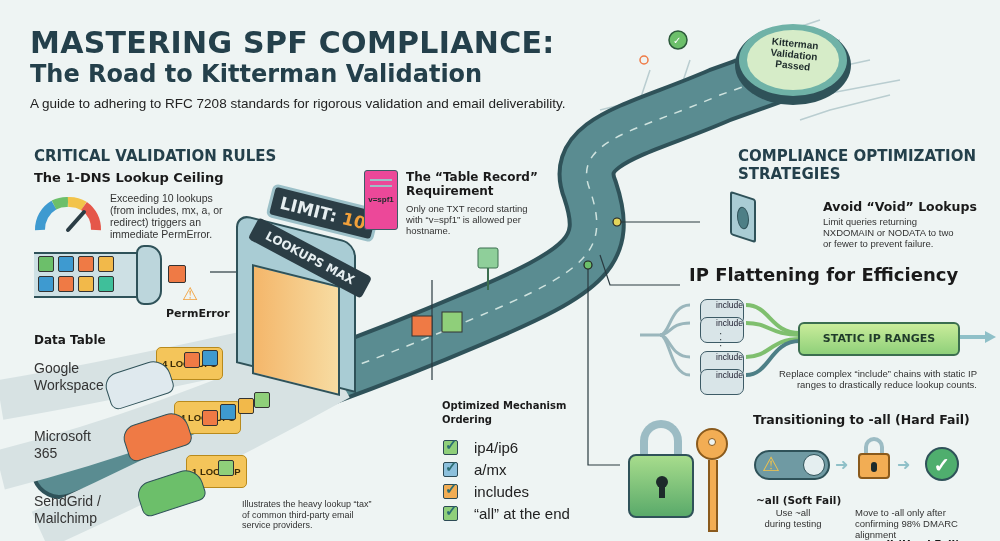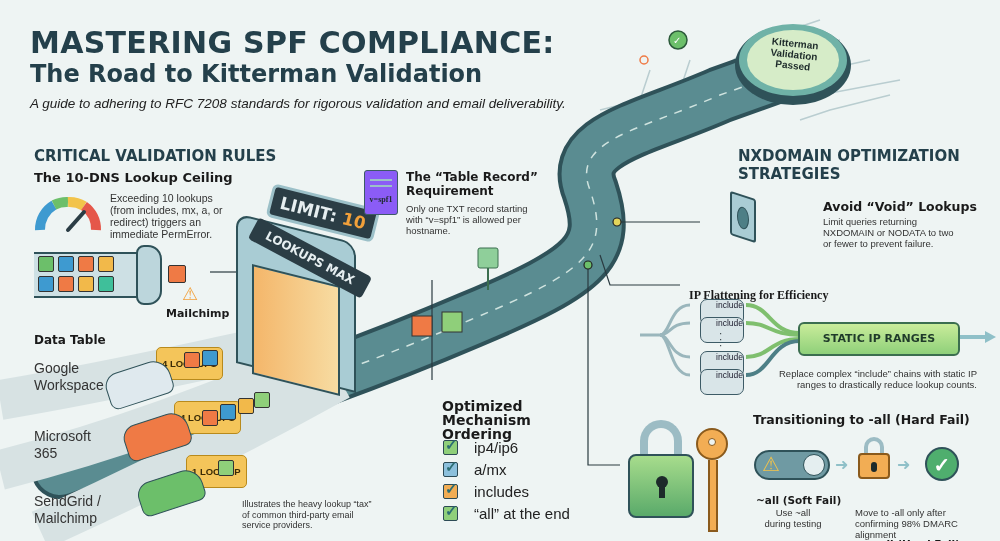--- a/index.html
+++ b/index.html
@@ -6,21 +6,21 @@
   html, body { width: 1000px; height: 541px; overflow: hidden; }
   body {
     background: #eef4f3;
     font-family: "Liberation Sans", sans-serif;
     color: #1f2a30;
     position: relative;
   }
   .abs { position: absolute; }
   .title1 { left: 30px; top: 25px; font-family: "DejaVu Sans", sans-serif; font-weight: bold; font-size: 30px; color: #24404b; letter-spacing: 0.3px; }
   .title2 { left: 30px; top: 60px; font-family: "DejaVu Sans", sans-serif; font-weight: bold; font-size: 24px; color: #24404b; }
-  .subtitle { left: 30px; top: 96px; font-size: 13.5px; color: #222; font-style: italic; }
+  .subtitle { left: 30px; top: 96px; font-size: 13.5px; color: #222; }
   .section-h { font-family: "DejaVu Sans", sans-serif; font-weight: bold; color: #24404b; }
   .sub-h { font-family: "DejaVu Sans", sans-serif; font-weight: bold; color: #1a1a1a; }
   .body-t { font-size: 10.5px; color: #333; line-height: 12px; }
   .rowlabel { font-size: 14px; color: #333; line-height: 17px; }
   .badge {
     background: #f4c55a; border: 1.5px solid #b88a1c; border-radius: 5px;
     font-size: 9.5px; font-weight: bold; color: #3a2a05; padding: 10px 5px; margin-left: 32px;
   }
   .cube { position: absolute; width: 16px; height: 16px; border: 1px solid #333; border-radius: 2px; }
   .include-pill {
@@ -79,21 +79,21 @@
   <rect x="442" y="312" width="20" height="20" fill="#8fcf7a" stroke="#333"></rect>
 </svg>
 
 <div class="abs title1">MASTERING SPF COMPLIANCE:</div>
 <div class="abs title2">The Road to Kitterman Validation</div>
 <div class="abs subtitle">A guide to adhering to RFC 7208 standards for rigorous validation and email deliverability.</div>
 
 <div class="abs" style="left:758px;top:38px;width:72px;text-align:center;font-size:10px;line-height:11px;color:#1d2a2a;font-weight:bold;transform:rotate(6deg);">Kitterman Validation Passed</div>
 
 <div class="abs section-h" style="left:34px;top:147px;font-size:15px;">CRITICAL VALIDATION RULES</div>
-<div class="abs sub-h" style="left:34px;top:170px;font-size:13px;">The 10-DNS Lookup Ceiling</div>
+<div class="abs sub-h" style="left:34px;top:170px;font-size:13px;">The 1-DNS Lookup Ceiling</div>
 
 <svg class="abs" style="left:34px;top:190px" width="68" height="44" viewBox="0 0 68 44">
   <path d="M6 40 A28 28 0 0 1 20 15" stroke="#3e9ad0" stroke-width="10" fill="none"></path>
   <path d="M20 15 A28 28 0 0 1 34 12" stroke="#6cbf6a" stroke-width="10" fill="none"></path>
   <path d="M34 12 A28 28 0 0 1 50 16" stroke="#f2c34a" stroke-width="10" fill="none"></path>
   <path d="M50 16 A28 28 0 0 1 62 40" stroke="#e5574a" stroke-width="10" fill="none"></path>
   <line x1="34" y1="40" x2="50" y2="22" stroke="#2b3d45" stroke-width="4" stroke-linecap="round"></line>
 </svg>
 <div class="abs body-t" style="left:110px;top:192px;width:120px;">Exceeding 10 lookups (from includes, mx, a, or redirect) triggers an immediate PermError.</div>
 
@@ -102,31 +102,31 @@
 <div class="cube" style="left:58px;top:256px;background:#3e9ad0"></div>
 <div class="cube" style="left:78px;top:256px;background:#ef7a45"></div>
 <div class="cube" style="left:98px;top:256px;background:#f2b94a"></div>
 <div class="cube" style="left:38px;top:276px;background:#3e9ad0"></div>
 <div class="cube" style="left:58px;top:276px;background:#ef7a45"></div>
 <div class="cube" style="left:78px;top:276px;background:#f2b94a"></div>
 <div class="cube" style="left:98px;top:276px;background:#3fbf9a"></div>
 <div class="abs" style="left:136px;top:245px;width:26px;height:60px;background:#bcd6dc;border:2px solid #2f5259;border-radius:8px 14px 14px 8px;"></div>
 <div class="cube" style="left:168px;top:265px;width:18px;height:18px;background:#ef7a45"></div>
 <div class="abs" style="left:182px;top:283px;font-size:18px;color:#f2a03a;">⚠</div>
-<div class="abs sub-h" style="left:166px;top:307px;font-size:11px;">Mailchimp</div>
+<div class="abs sub-h" style="left:166px;top:307px;font-size:11px;">PermError</div>
 
 <div class="abs" style="left:236px;top:228px;width:120px;height:150px;background:#a9ccd4;border:2px solid #2f5259;border-radius:14px 14px 0 0;transform:skewY(14deg);"></div>
 <div class="abs" style="left:252px;top:275px;width:88px;height:110px;background:linear-gradient(90deg,#f4b66a,#f7dca2);border:2px solid #2f5259;transform:skewY(14deg);"></div>
 <div class="abs" style="left:268px;top:196px;width:110px;height:34px;background:#2b3d45;border:3px solid #9cc0c8;border-radius:6px;transform:rotate(14deg);color:#e6eef0;font-weight:bold;font-size:17px;text-align:center;line-height:28px;font-family:'DejaVu Sans',sans-serif;">
   <span>LIMIT:</span>
   <span style="color:#f2a03a;">10</span>
 </div>
 <div class="abs" style="left:246px;top:246px;width:128px;height:24px;background:#2b3d45;border-radius:4px;transform:rotate(28deg);color:#e6eef0;font-weight:bold;font-size:12px;text-align:center;line-height:24px;font-family:'DejaVu Sans',sans-serif;">LOOKUPS MAX</div>
 
-<div class="abs" style="left:364px;top:170px;width:34px;height:45px;background:#8b5cf6;border:1.5px solid #3d5b66;border-radius:3px;font-family:Liberation Serif, serif;">
+<div class="abs" style="left:364px;top:170px;width:34px;height:60px;background:#ec4899;border:1.5px solid #3d5b66;border-radius:3px;">
   <div style="margin:8px 5px 0;height:2px;background:#9cc0c8;"></div>
   <div style="margin:4px 5px 0;height:2px;background:#9cc0c8;"></div>
   <div style="font-size:8px;font-weight:bold;text-align:center;margin-top:8px;color:#1d2a2a;">v=spf1</div>
 </div>
 <div class="abs sub-h" style="left:406px;top:170px;width:140px;font-size:12px;line-height:14px;">The “Table Record” Requirement</div>
 <div class="abs body-t" style="left:406px;top:203px;width:130px;font-size:9.5px;line-height:11px;">Only one TXT record starting with “v=spf1” is allowed per hostname.</div>
 
 <div class="abs sub-h" style="left:34px;top:333px;font-size:12px;">Data Table</div>
 
 <div class="abs rowlabel" style="left:34px;top:360px;width:80px;">Google Workspace</div>
@@ -144,52 +144,52 @@
 <div class="cube" style="left:184px;top:352px;background:#ef7a45"></div>
 <div class="cube" style="left:202px;top:350px;background:#3e9ad0"></div>
 <div class="cube" style="left:202px;top:410px;background:#ef7a45"></div>
 <div class="cube" style="left:220px;top:404px;background:#3e9ad0"></div>
 <div class="cube" style="left:238px;top:398px;background:#f2b94a"></div>
 <div class="cube" style="left:254px;top:392px;background:#8fcf7a"></div>
 <div class="cube" style="left:218px;top:460px;background:#8fcf7a"></div>
 
 <div class="abs body-t" style="left:242px;top:499px;width:130px;font-size:9px;line-height:10.5px;">Illustrates the heavy lookup “tax” of common third-party email service providers.</div>
 
-<div class="abs sub-h" style="left:442px;top:399px;width:140px;font-size:14px;line-height:14px;">Optimized Mechanism Ordering</div>
+<div class="abs sub-h" style="left:442px;top:399px;width:140px;font-size:10px;line-height:14px;">Optimized Mechanism Ordering</div>
 <div class="abs" style="left:443px;top:436px;">
   <div class="check-item">
     <span class="checkbox" style="background:#8fcf7a"></span>
     <span>ip4/ip6</span>
   </div>
   <div class="check-item">
     <span class="checkbox" style="background:#8cc0dc"></span>
     <span>a/mx</span>
   </div>
   <div class="check-item">
     <span class="checkbox" style="background:#f2ad54"></span>
     <span>includes</span>
   </div>
   <div class="check-item">
     <span class="checkbox" style="background:#8fcf7a"></span>
     <span>“all” at the end</span>
   </div>
 </div>
 
 <div class="abs section-h" style="left:738px;top:147px;font-size:15px;line-height:18px;">
-  <div>NXDOMAIN OPTIMIZATION</div>
+  <div>COMPLIANCE OPTIMIZATION</div>
   <div>STRATEGIES</div>
 </div>
 
 <div class="abs" style="left:730px;top:195px;width:26px;height:44px;background:#a9ccd4;border:2px solid #2f5259;border-radius:3px;transform:skewY(18deg);">
   <div style="margin:10px auto 0;width:12px;height:22px;border-radius:50%;background:#4d7f86;border:1.5px solid #2f5259;"></div>
 </div>
 <div class="abs sub-h" style="left:823px;top:199px;font-size:12.5px;">Avoid “Void” Lookups</div>
 <div class="abs body-t" style="left:823px;top:216px;width:140px;font-size:9.5px;line-height:11px;">Limit queries returning NXDOMAIN or NODATA to two or fewer to prevent failure.</div>
 
-<div class="abs sub-h" style="left:689px;top:288px;font-size:12px;font-family:Liberation Serif, serif;">IP Flattening for Efficiency</div>
+<div class="abs sub-h" style="left:689px;top:264px;font-size:18px;">IP Flattening for Efficiency</div>
 
 <svg class="abs" style="left:640px;top:295px" width="360" height="90" viewBox="0 0 360 90">
   <g stroke="#9ab6bc" stroke-width="3" fill="none">
     <path d="M0 40 L20 40 C 30 40, 30 10, 50 10"></path>
     <path d="M20 40 C 30 40, 30 28, 50 28"></path>
     <path d="M20 40 C 30 40, 30 62, 50 62"></path>
     <path d="M20 40 C 30 40, 30 80, 50 80"></path>
   </g>
   <g stroke-width="4" fill="none">
     <path d="M106 10 C 130 10, 130 38, 160 38" stroke="#7fbf6e"></path>

